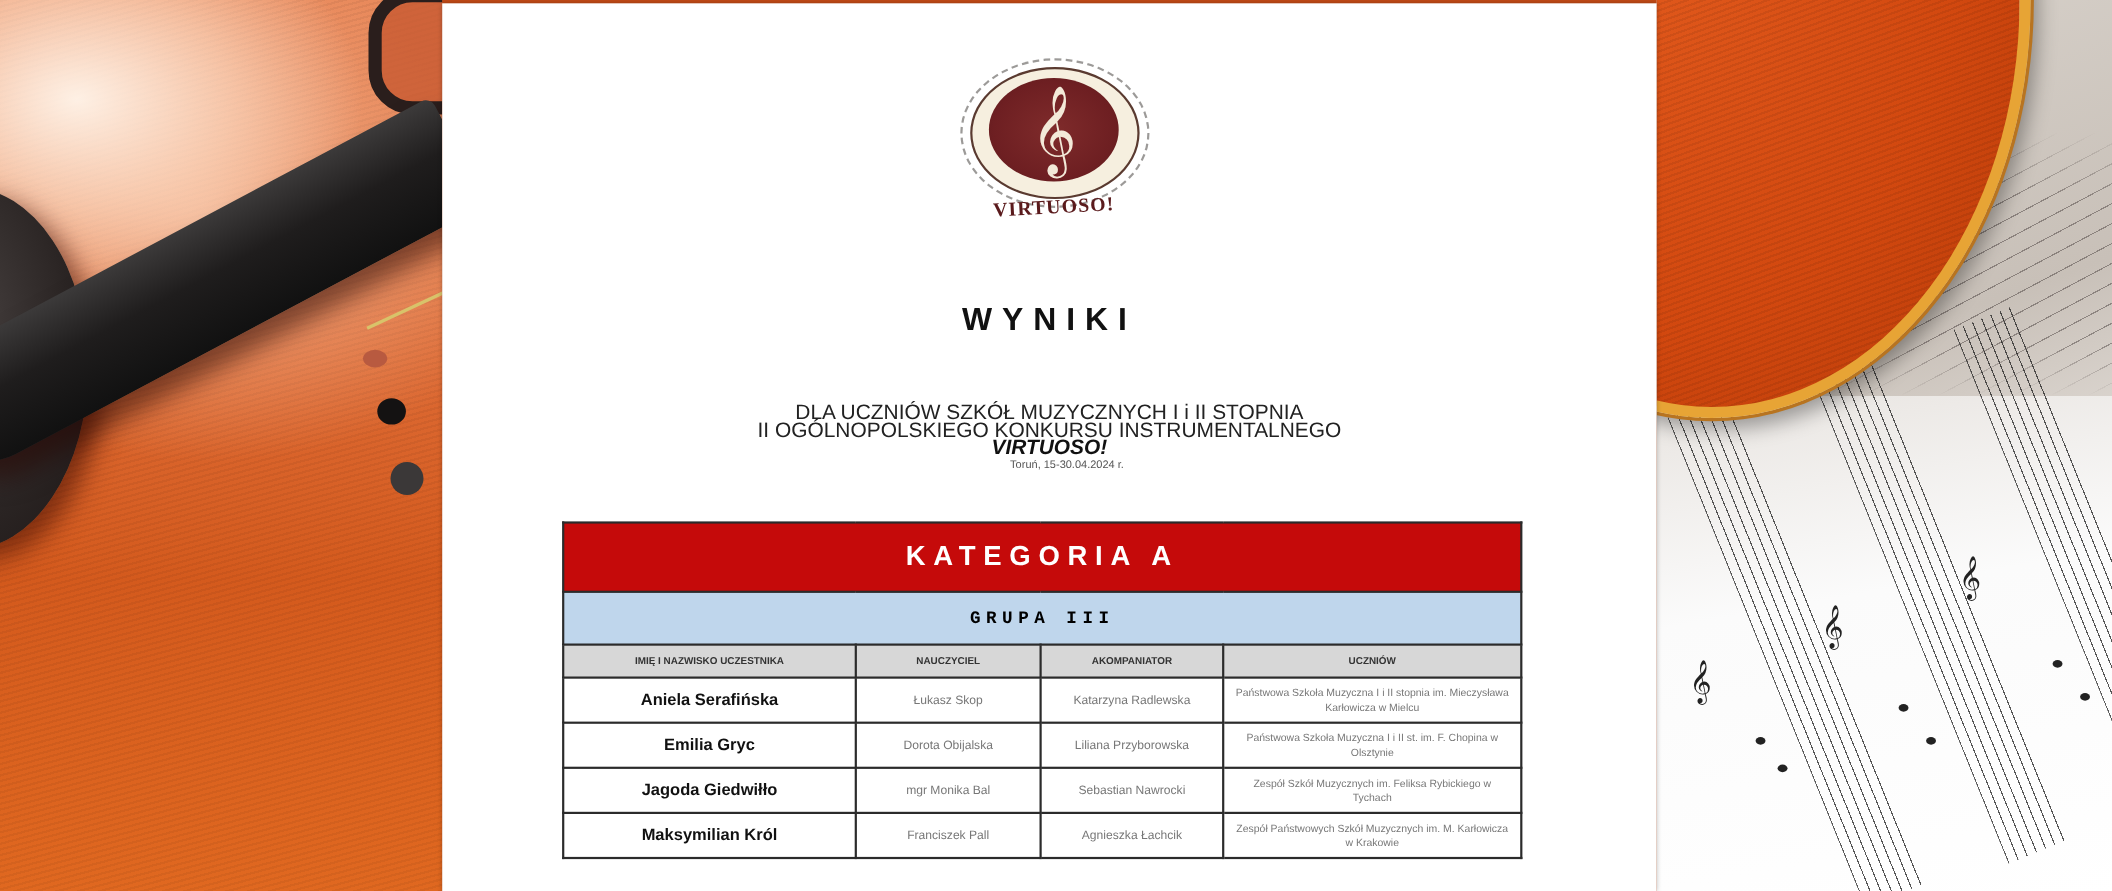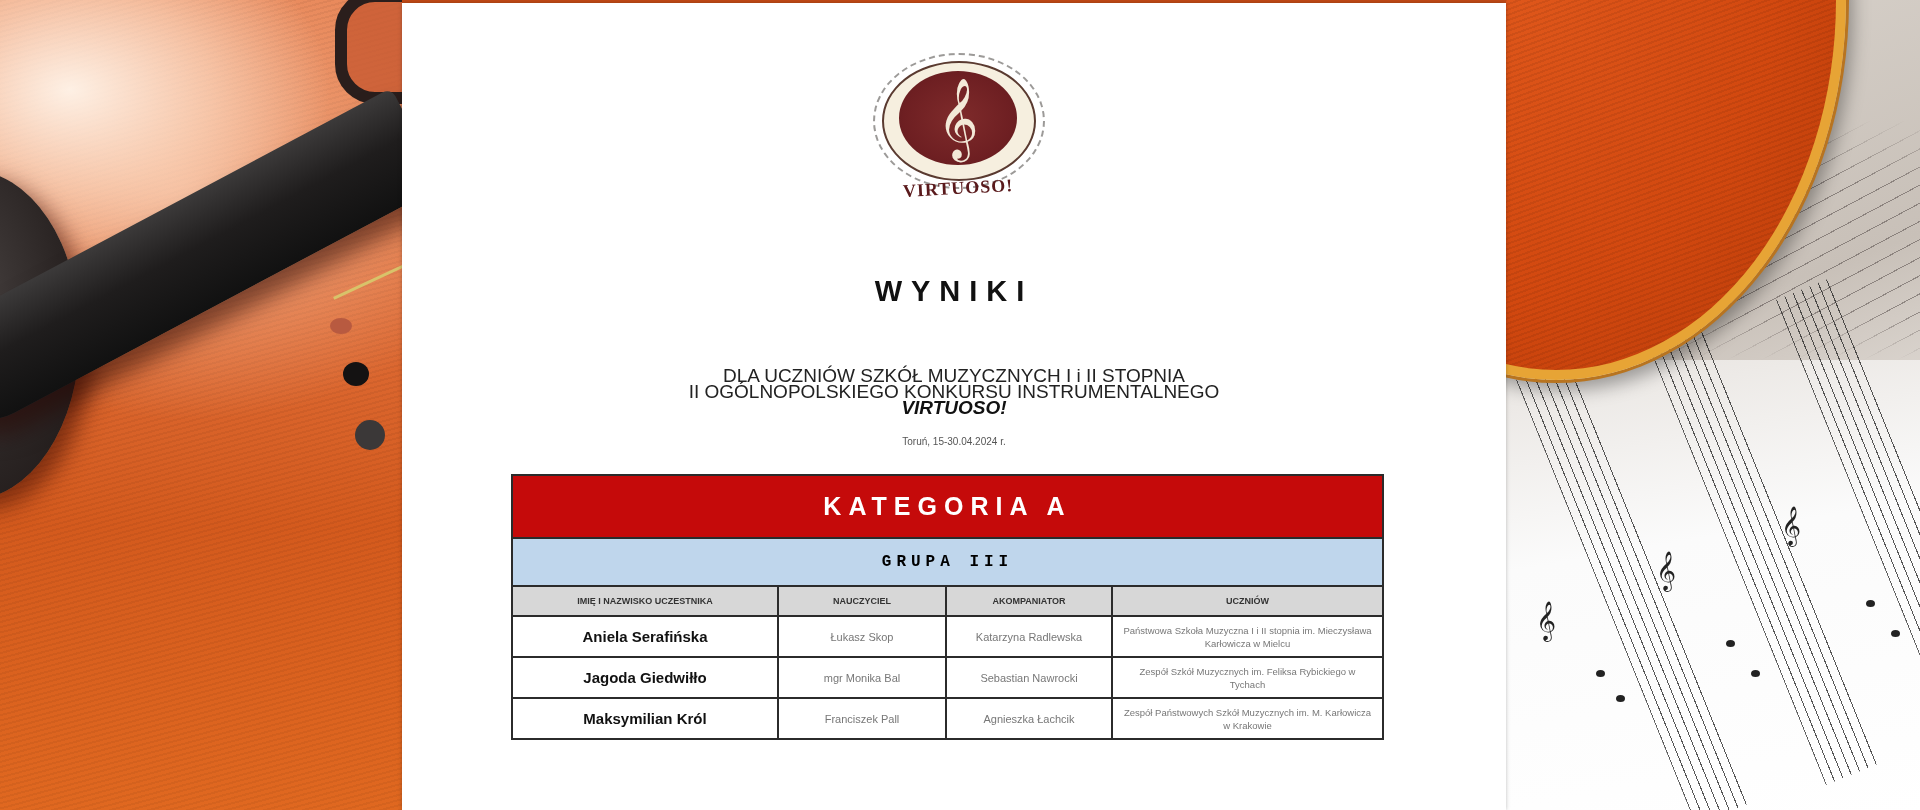--- a/index.html
+++ b/index.html
@@ -99,21 +99,21 @@
   .title-wyniki {
     position:absolute; left:0; top:272px; width:100%; text-align:center;
     font-size:29px; font-weight:bold; letter-spacing:9px; color:#111;
   }
   .subtitle {
     position:absolute; left:0; width:100%; text-align:center; font-size:19px; color:#222;
   }
   .sub1 { top:330px;margin-top:48px; }
   .sub2 { top:362px; }
   .virtuoso { position:absolute; left:0; top:394px; width:100%; text-align:center; font-size:19px; font-weight:bold; font-style:italic; color:#111; }
-  .date { position:absolute; left:0; top:433px; width:100%; text-align:center; font-size:10px; color:#555; }
+  .date { position:absolute; left:0; top:414px; width:100%; text-align:center; font-size:10px; color:#555;padding-left:16px; }
 
   
   .results {
     position:absolute; left:109px; top:471px; width:873px;
     border:2px solid #2b2b2b; border-collapse:collapse;
   }
   .results td, .results th { border:2px solid #2b2b2b; padding:0; text-align:center; }
   .row-cat td { background:#c50a0a; height:61px; color:#fff; font-size:25px; font-weight:bold; letter-spacing:7px; }
   .row-grp td { background:#bfd6ec; height:46px; color:#000000; font-size:16px; font-weight:bold; letter-spacing:5px;font-family:Liberation Mono, monospace; }
   .row-prize td { background:#9dfa4a; height:49px; color:#1c3d12; font-size:16px; font-weight:bold; text-align:left; padding-left:87px; }
@@ -186,20 +186,26 @@
       <th>AKOMPANIATOR</th>
       <th>UCZNIÓW</th>
     </tr>
     <tr class="row-data">
       <td class="c-name">Aniela Serafińska</td>
       <td class="c-teacher">Łukasz Skop</td>
       <td class="c-acc">Katarzyna Radlewska</td>
       <td class="c-school">Państwowa Szkoła Muzyczna I i II stopnia im. Mieczysława Karłowicza w Mielcu</td>
     </tr>
     <tr class="row-data">
+      <td class="c-name">Emilia Gryc</td>
+      <td class="c-teacher">Dorota Obijalska</td>
+      <td class="c-acc">Liliana Przyborowska</td>
+      <td class="c-school">Państwowa Szkoła Muzyczna I i II st. im. F. Chopina w Olsztynie</td>
+    </tr>
+    <tr class="row-data">
       <td class="c-name">Jagoda Giedwiłło</td>
       <td class="c-teacher">mgr Monika Bal</td>
       <td class="c-acc">Sebastian Nawrocki</td>
       <td class="c-school">Zespół Szkół Muzycznych im. Feliksa Rybickiego w Tychach</td>
     </tr>
     <tr class="row-data">
       <td class="c-name">Maksymilian Król</td>
       <td class="c-teacher">Franciszek Pall</td>
       <td class="c-acc">Agnieszka Łachcik</td>
       <td class="c-school">Zespół Państwowych Szkół Muzycznych im. M. Karłowicza w Krakowie</td>

